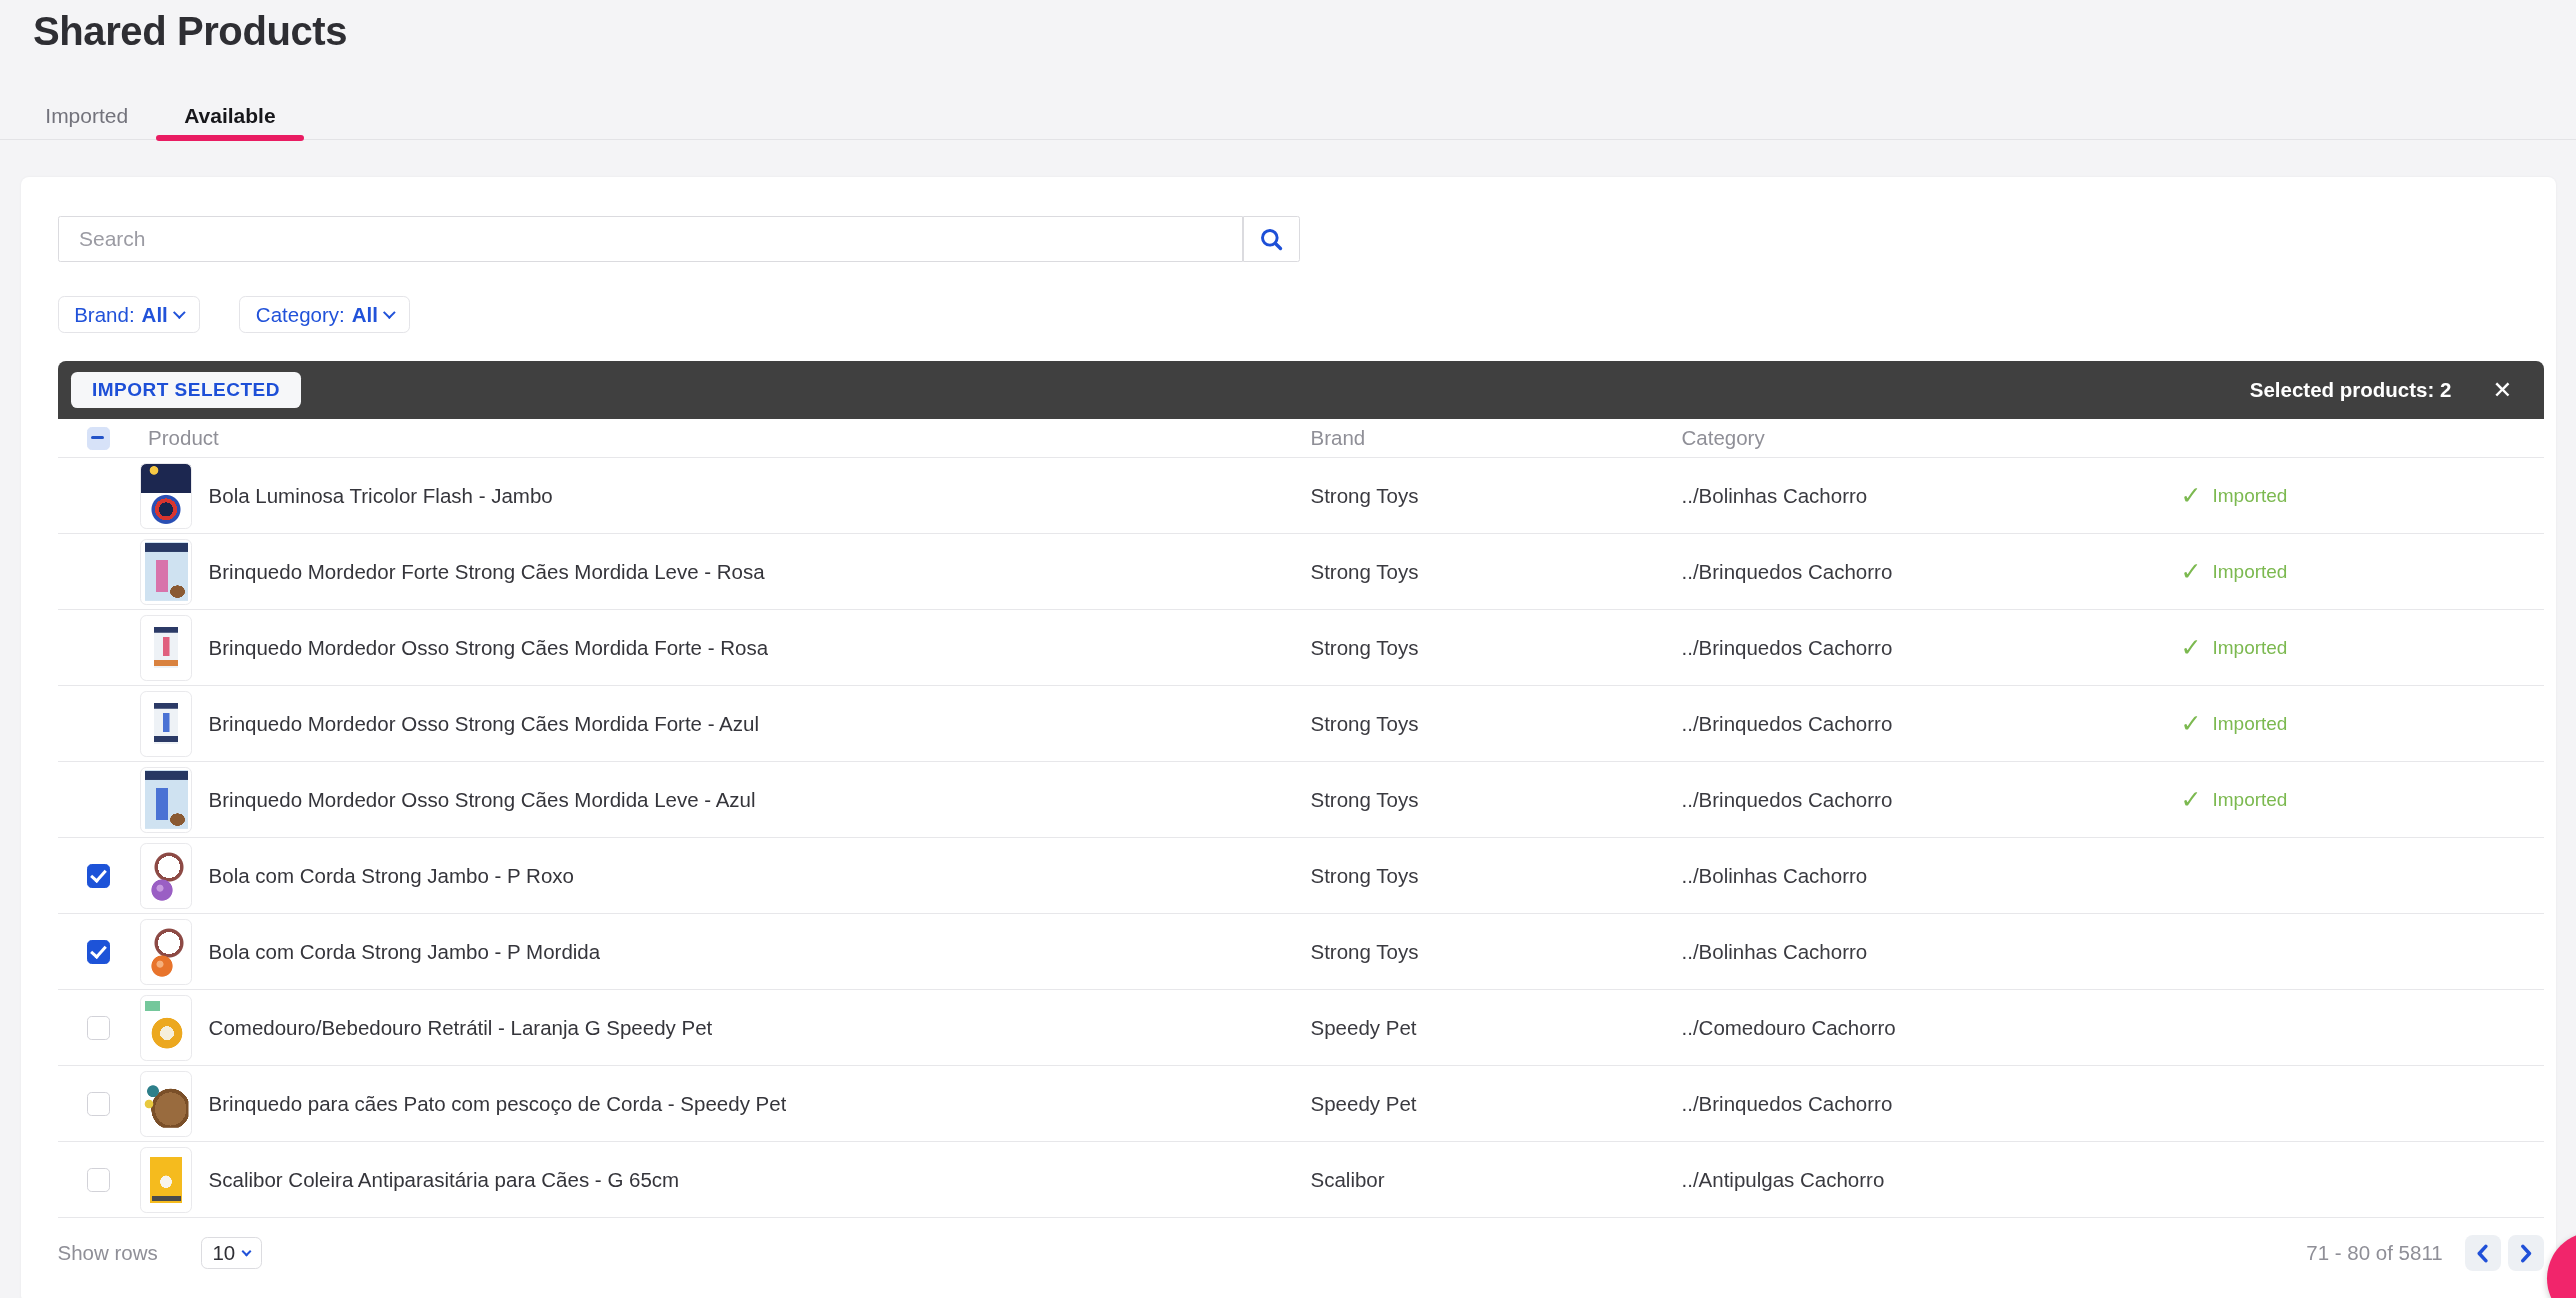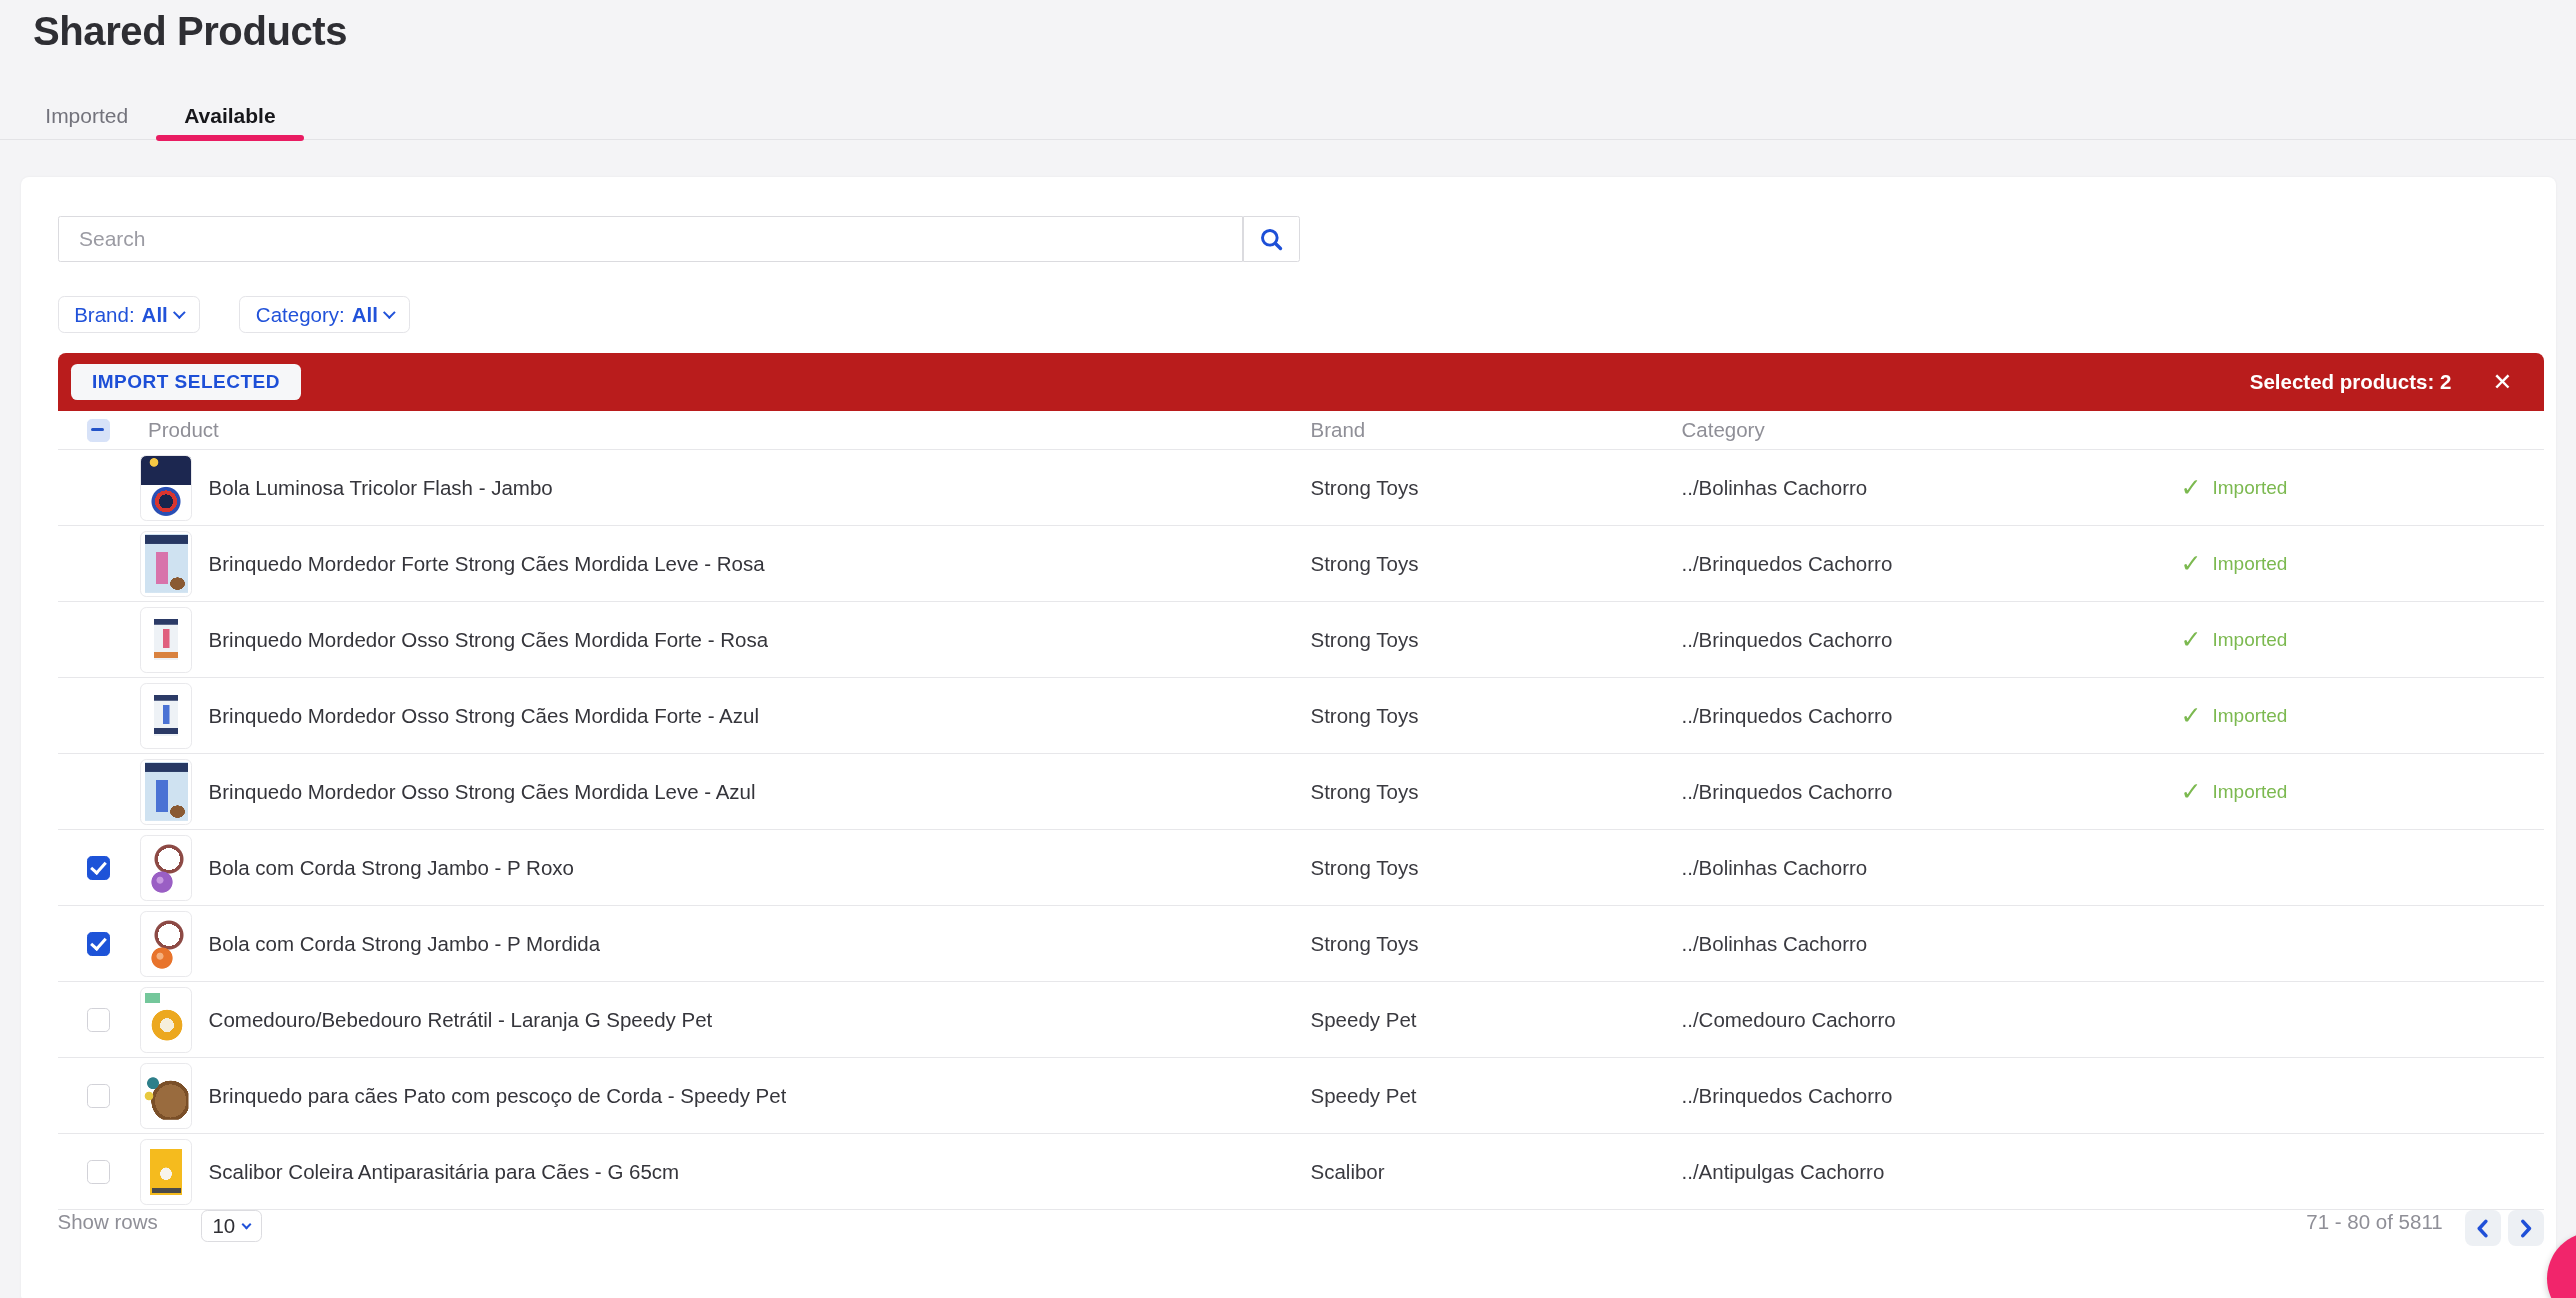--- a/index.html
+++ b/index.html
@@ -62,21 +62,21 @@
   }
   .chip b { font-weight: bold; }
   .chev-down {
     width: 8.7px; height: 8.7px; margin-top: -4.7px;
     border-right: 2.4px solid #2152d9; border-bottom: 2.4px solid #2152d9;
     transform: rotate(45deg); display: inline-block;
   }
 
   
   .action-bar {
-    margin-top: 20px; height: 58px; background: #b91c1c;
+    margin-top: 28px; height: 58px; background: #404040;
     border-radius: 7.9px 7.9px 0 0;
     display: flex; align-items: center; padding: 0 31.5px 0 13.4px;
   }
   .import-btn {
     height: 36px; padding: 0 21px; border: none; border-radius: 6.3px;
     background: #f6f7f9; color: #1d4fd7; font-weight: bold; font-size: 19px;
     letter-spacing: 0.5px; cursor: pointer; font-family: inherit;
   }
   .selected-label { margin-left: auto; color: #fff; font-size: 20.5px; font-weight: bold; }
   .close-x {
@@ -186,21 +186,21 @@
     linear-gradient(#f5bb1e, #f5bb1e);
     background-size: 40% 30%, 58% 8%, 64% 72%;
     background-position: 50% 52%, 50% 82%, 50% 50%;
   }
 
   
   .status-check { color: #7cb950; font-size: 25px; line-height: 1; }
   .status-text { color: #7cb950; font-size: 19px; }
 
   
-  .pagination { display: flex; align-items: flex-start; height: 70px; }
+  .pagination { display: flex; align-items: center; height: 70px; }
   .show-rows { font-size: 20.5px; color: #8f8f97; }
   .rows-select {
     margin-left: 43px; width: 61px; height: 32px; background: #fff;
     border: 1.6px solid #dcdce0; border-radius: 6.3px;
     display: flex; align-items: center; justify-content: center; gap: 7.9px;
     font-size: 20.5px; color: #2f2f34; cursor: pointer;
   }
   .rows-select .chev-down { width: 7px; height: 7px; margin-top: -3.1px; }
   .range { margin-left: auto; font-size: 20.5px; color: #8f8f97; margin-right: 22px; }
   .nav-btn {

